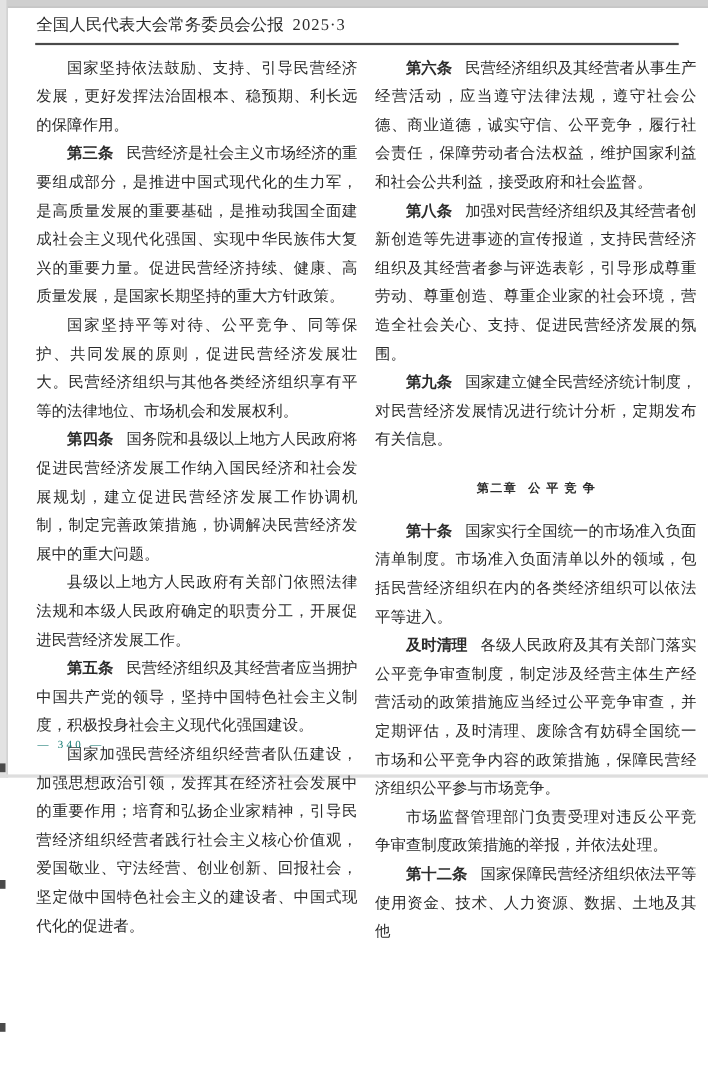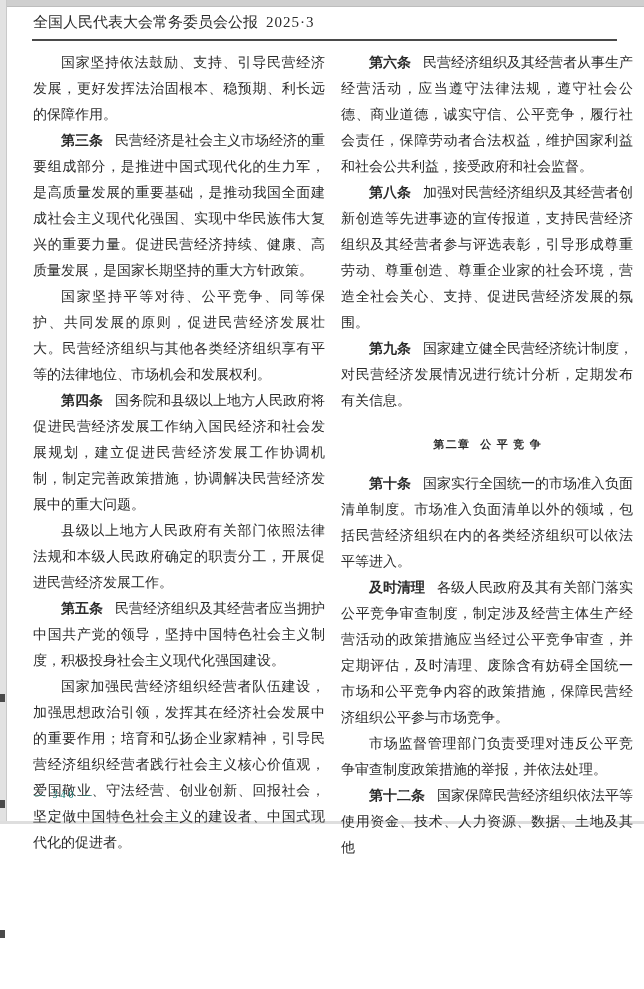--- a/index.html
+++ b/index.html
@@ -3,21 +3,21 @@
 <meta charset="utf-8">
 <style>
   * { margin: 0; padding: 0; box-sizing: border-box; }
   html, body { background: #ffffff; }
   body {
     font-family: "Liberation Serif", "DejaVu Serif", serif;
     width: 644px; height: 989px; overflow: hidden;
   }
   .page {
     position: relative;
-    width: 644px; height: 824px;
+    width: 644px; height: 707px;
     background: #ffffff;
     color: #2b2b2b;
   }
   
   .scan-edge-top {
     position: absolute; top: 0; left: 0; right: 0; height: 7px;
     background: #cfcfcf; border-bottom: 1px solid #bdbdbd;
   }
   .scan-edge-left {
     position: absolute; top: 0; left: 0; bottom: 0; width: 7px;

